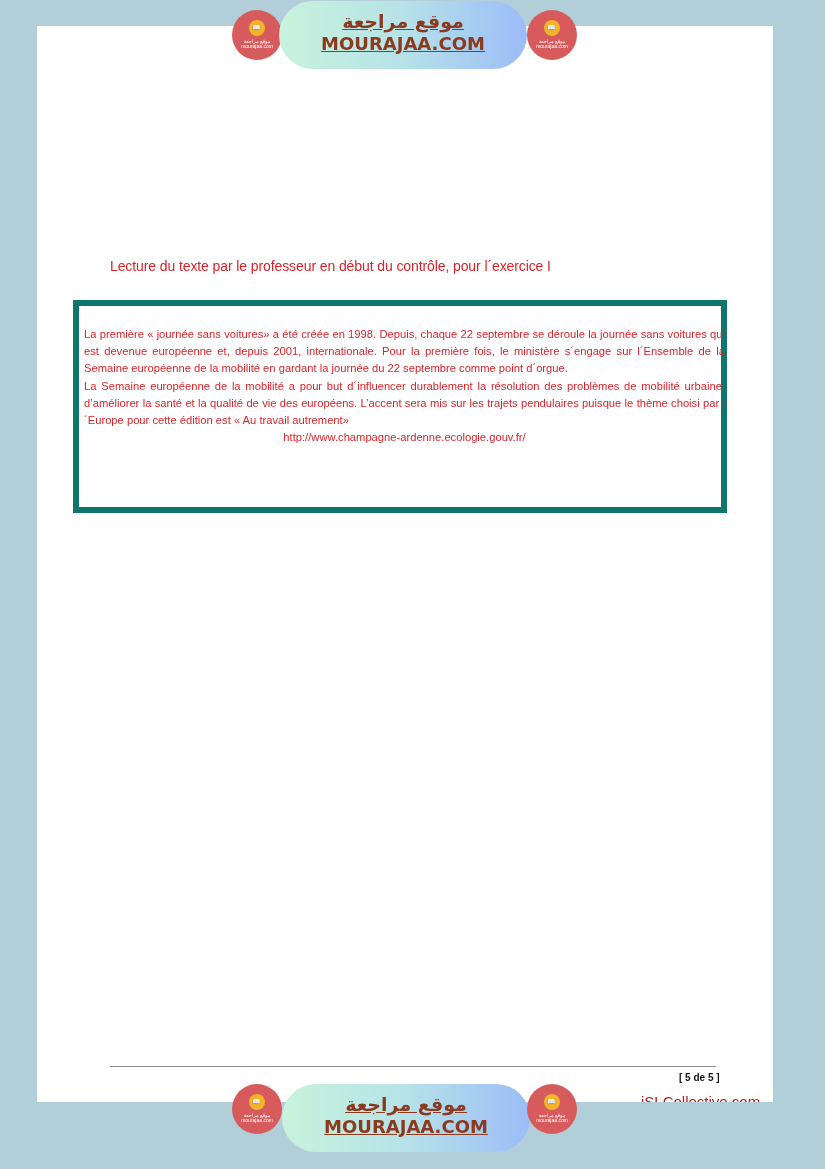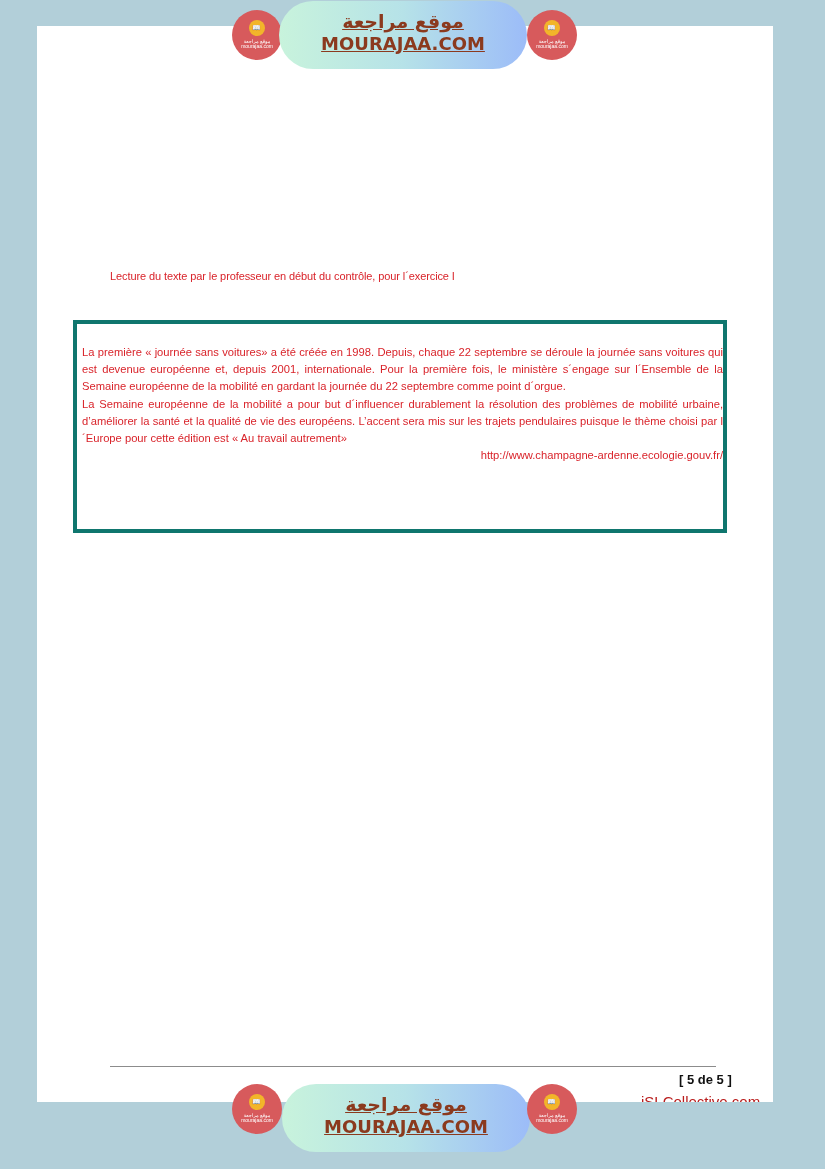--- a/index.html
+++ b/index.html
@@ -6,38 +6,38 @@
   body {
     width:825px; height:1169px; position:relative; overflow:hidden;
     background:#b2cfd9;
     font-family:"Liberation Sans", sans-serif;
   }
   .page {
     position:absolute; left:37px; top:26px; width:736px; height:1076px;
     background:#ffffff;
   }
   .instruction {
-    position:absolute; left:110px; top:270px;
-    color:#d9232a; font-size:11px; letter-spacing:-0.1px;
+    position:absolute; left:110px; top:258px;
+    color:#d9232a; font-size:14px; letter-spacing:-0.1px;
   }
   .text-box {
-    position:absolute; left:73px; top:320px; width:654px; height:213px;
-    border:4px solid #0f766e; box-sizing:border-box;
+    position:absolute; left:73px; top:300px; width:654px; height:213px;
+    border:6px solid #0f766e; box-sizing:border-box;
   }
   .text-box .content {
     position:absolute; left:5px; top:20px; width:641px;
     color:#d9232a; font-size:11.2px; line-height:17.2px; text-align:justify;
   }
   .text-box p { margin:0; }
-  .text-box .source { text-align:right; }
+  .text-box .source { text-align:center; }
   .footer-rule {
     position:absolute; left:110px; top:1066px; width:606px; height:1px; background:#8c8c8c;
   }
   .page-number {
-    position:absolute; left:679px; top:1072px; font-size:13px; color:#111; font-weight:bold;
+    position:absolute; left:679px; top:1072px; font-size:10px; color:#111; font-weight:bold;
   }
   .watermark {
     position:absolute; left:641px; top:1093px; font-size:15px; color:#b91c1c;
     height:9px; overflow:hidden; line-height:18px;
   }
   .banner {
     position:absolute; left:279px; width:248px; height:68px; border-radius:34px;
     background:linear-gradient(90deg,#c8f3dc 0%,#b6e2e8 50%,#9cbcf8 100%);
     text-align:center; color:#8b3a1e;
   }

